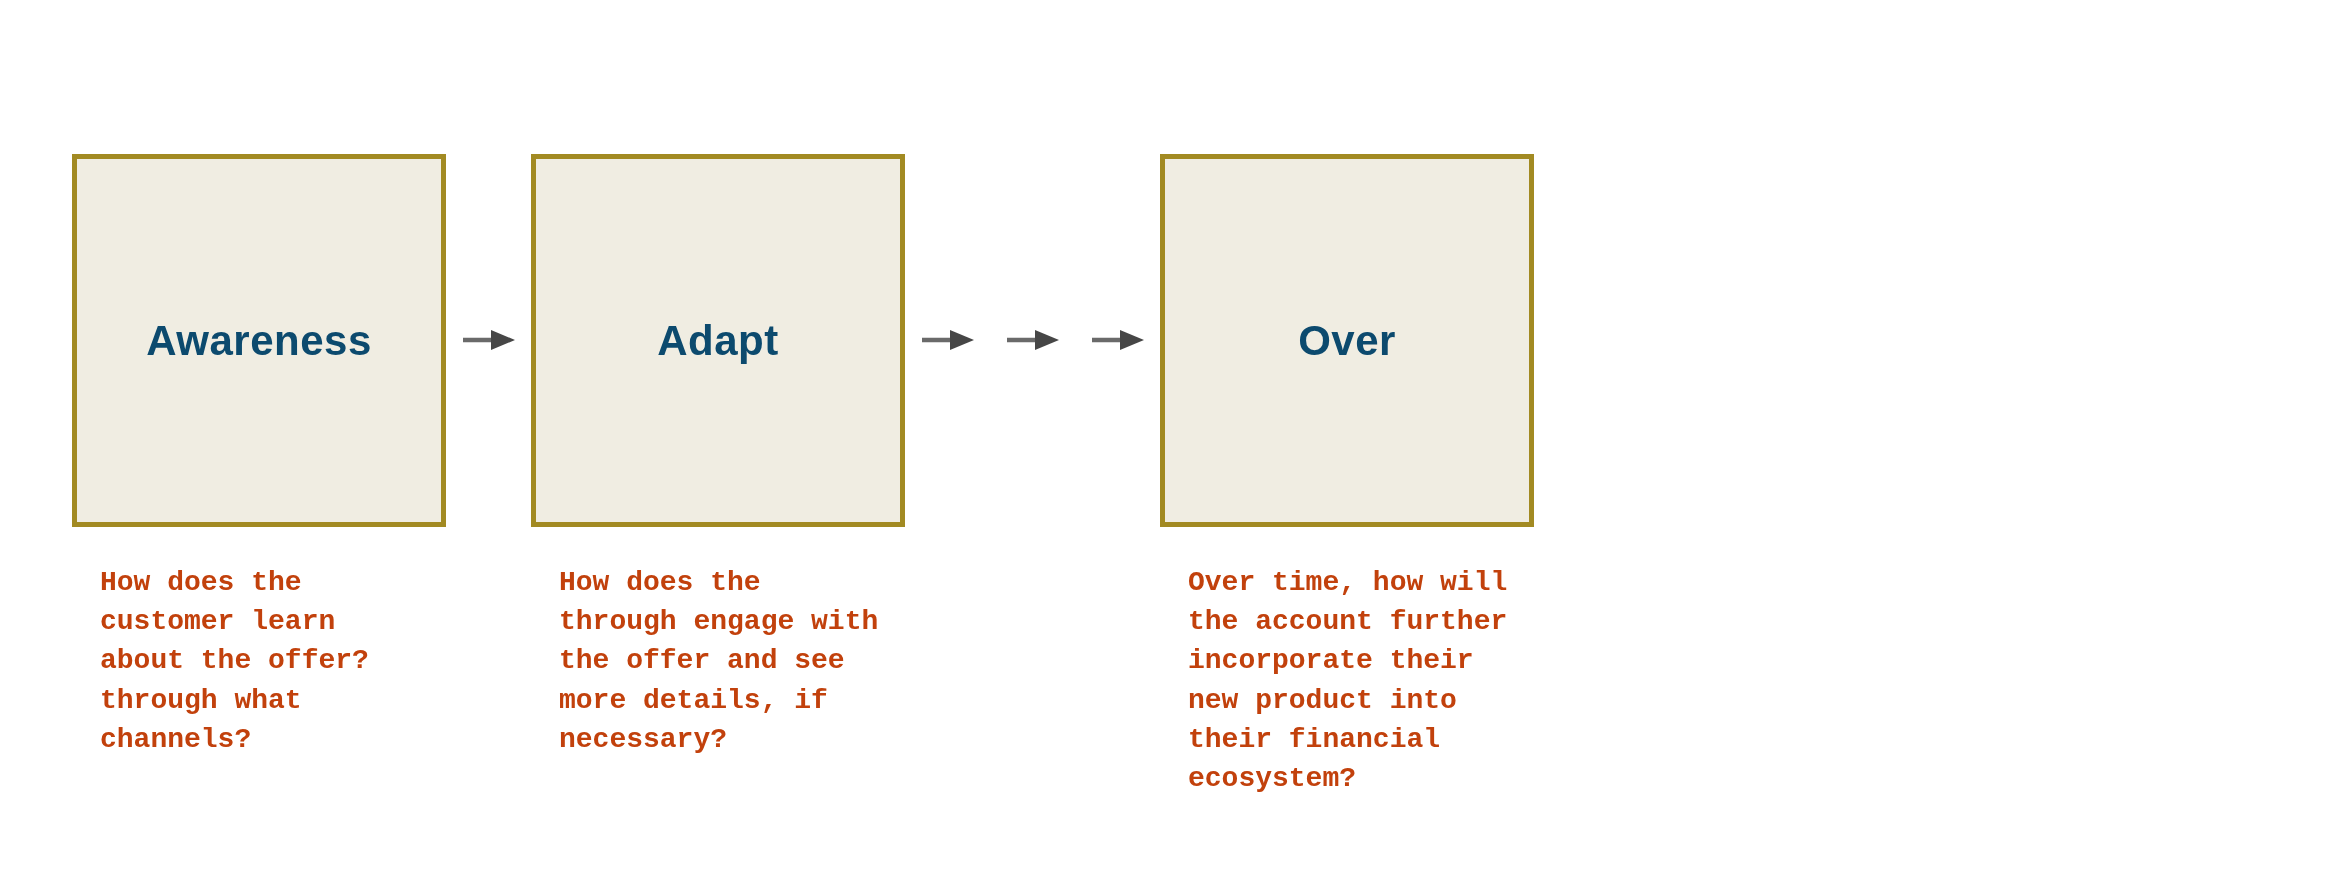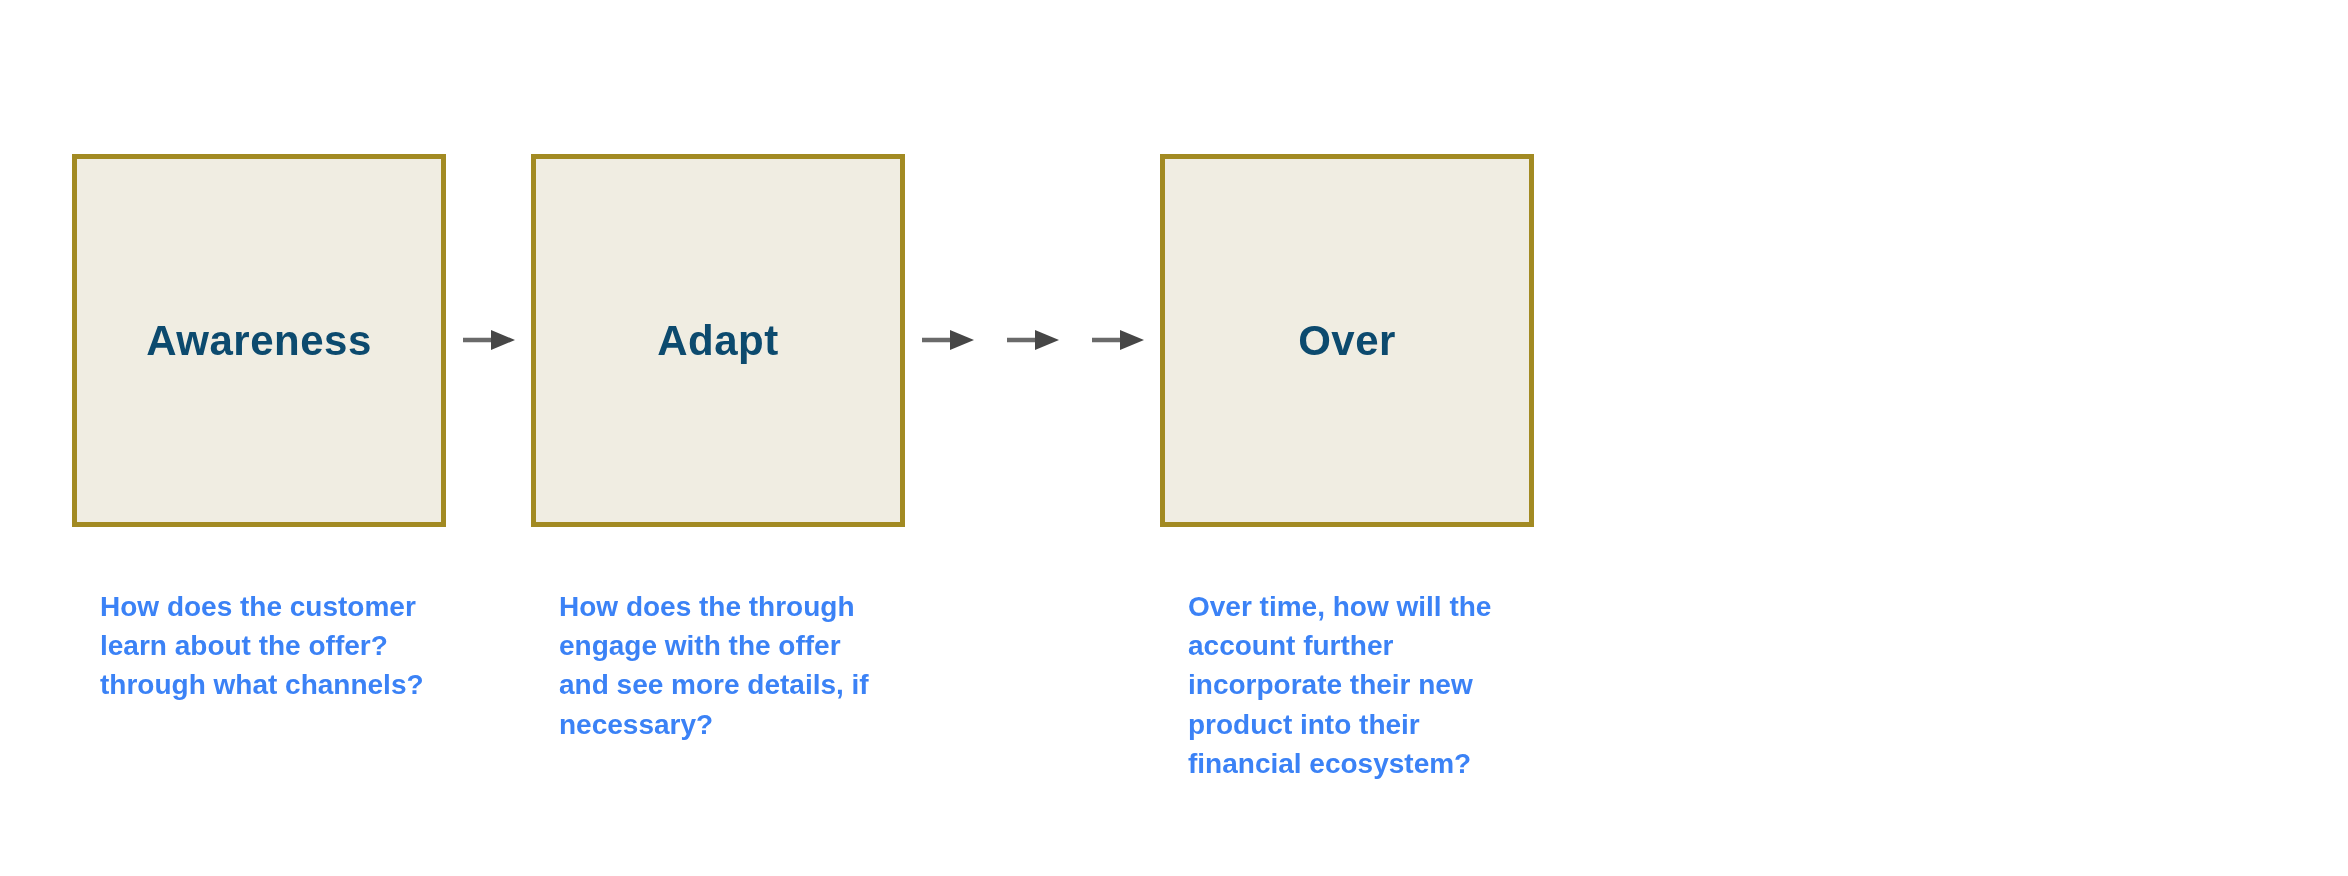--- a/index.html
+++ b/index.html
@@ -42,27 +42,28 @@
   }
   .box.bordered { border: 5px solid #A28A22; }
   .stage-label {
     font-size: 42px;
     font-weight: 700;
     color: #0c4a6e;
     letter-spacing: 0.5px;
     text-align: center;
   }
   .desc {
-    margin-top: 60px;
+    margin-top: 36px;
     margin-left: 28px;
     width: 332px;
     font-size: 28px;
     line-height: 1.4;
     font-weight: 400;
-    color: #3b82f6;
+    color: #c2410c;
+    font-family: Liberation Mono, monospace;
   }
   .desc.bold {
     font-weight: 700;
   }
   .arrow-gap {
     width: 85px;
     flex: 0 0 85px;
     display: flex;
     justify-content: center;
   }

